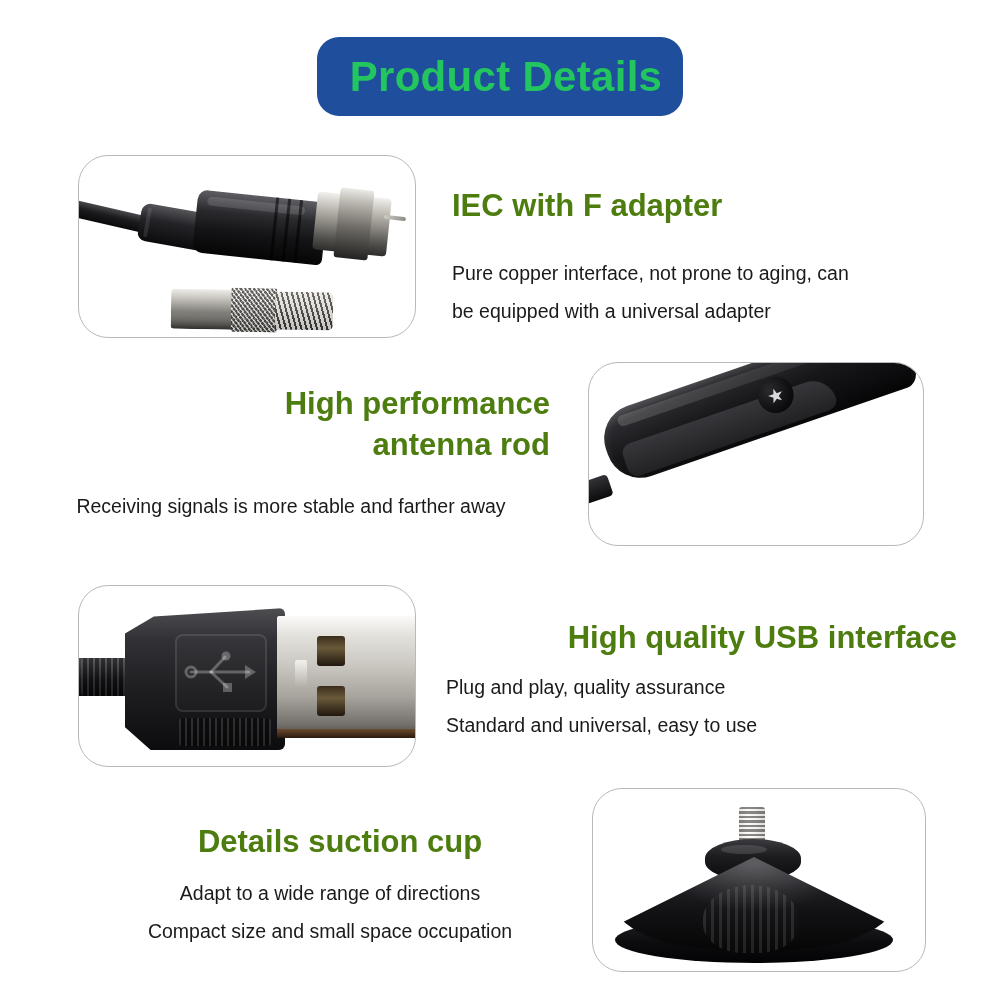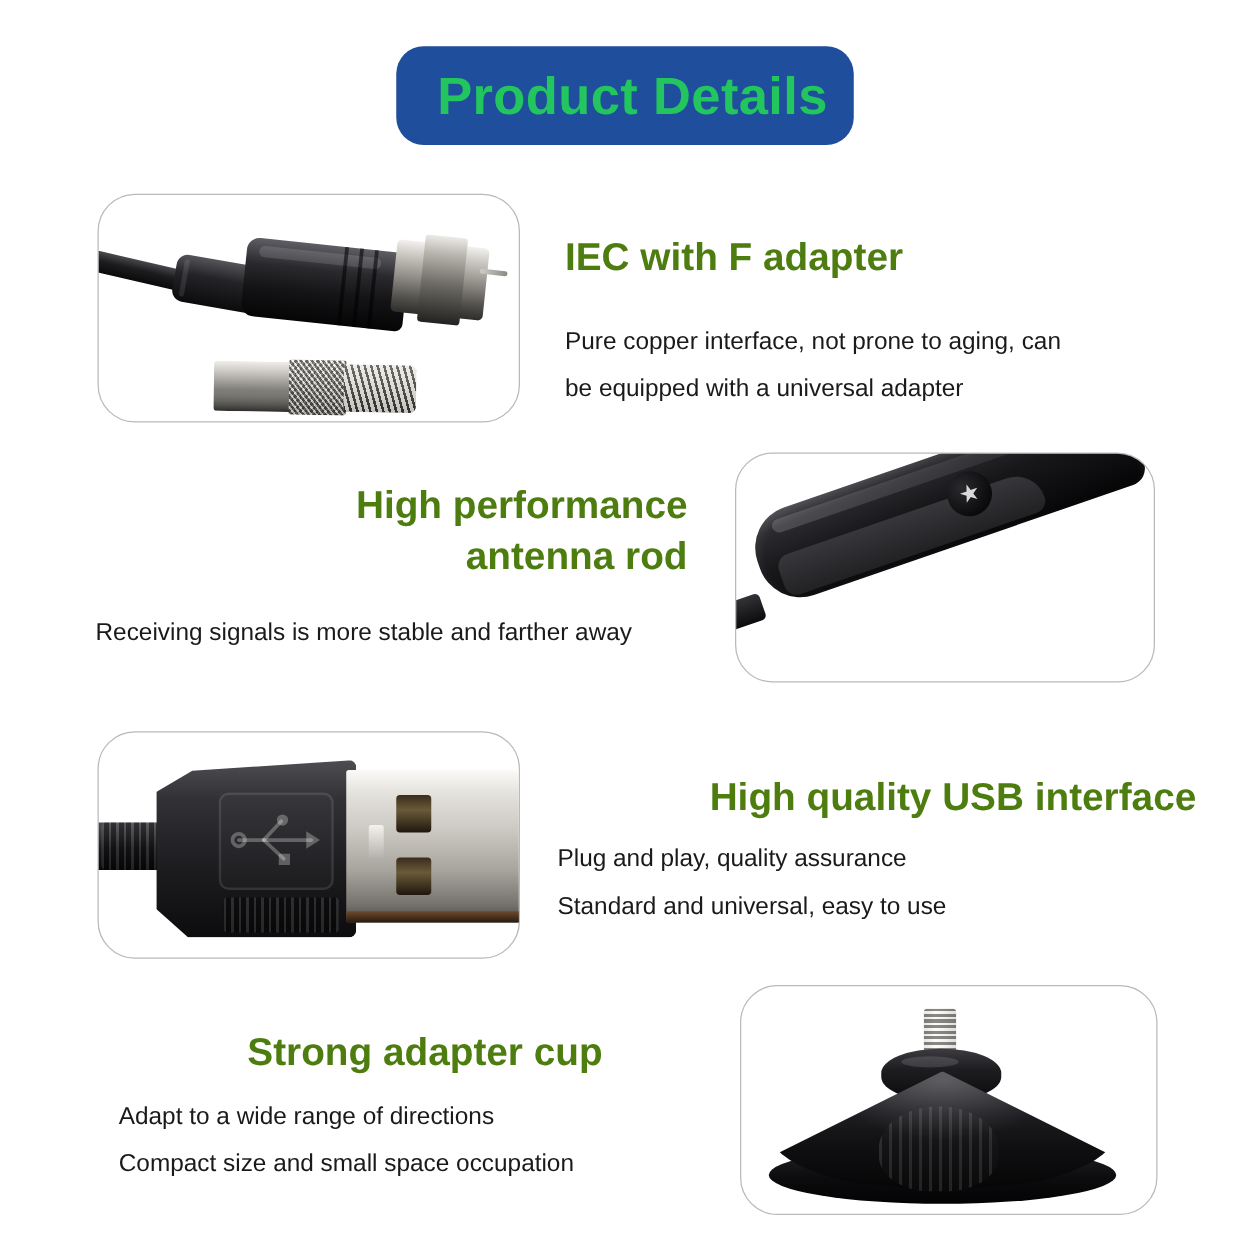--- a/index.html
+++ b/index.html
@@ -64,21 +64,21 @@
   #txt1-heading{ left:452px; top:186px; width:500px; text-align:left; }
   #txt1-desc   { left:452px; top:254px; width:492px; text-align:left; }
 
   #txt2-heading{ left:120px; top:384px; width:430px; text-align:right; }
   #txt2-desc   { left:36px;  top:487px; width:510px; text-align:center; }
 
   #txt3-heading{ left:437px; top:618px; width:520px; text-align:right; }
   #txt3-desc   { left:446px; top:668px; width:520px; text-align:left; }
 
   #txt4-heading{ left:120px; top:822px; width:440px; text-align:center; }
-  #txt4-desc   { left:95px;  top:874px; width:470px; text-align:left; }
+  #txt4-desc   { left:95px;  top:874px; width:470px; text-align:center; }
 
   
   .iec-cable{
     position:absolute; left:-4px; top:44px;
     width:132px; height:17px;
     background:linear-gradient(180deg,#4a4a4e 0%,#1c1c1f 45%,#0a0a0b 100%);
     transform:rotate(13deg);
     transform-origin:left center;
     border-radius:3px;
   }
@@ -363,21 +363,21 @@
     <div class="usb-tab"></div>
     <div class="usb-slot top"></div>
     <div class="usb-slot bot"></div>
   </div>
 </div>
 
 <div class="heading" id="txt3-heading">High quality USB interface</div>
 <div class="desc" id="txt3-desc">Plug and play, quality assurance
 Standard and universal, easy to use</div>
 
-<div class="heading" id="txt4-heading">Strong adapter cup</div>
+<div class="heading" id="txt4-heading">Details suction cup</div>
 <div class="desc" id="txt4-desc">Adapt to a wide range of directions
 Compact size and small space occupation</div>
 
 <div class="photo-frame" id="photo-cup">
   <div class="photo-stage">
     <div class="cup-screw"></div>
     <div class="cup-hub"></div>
     <div class="cup-rim"></div>
     <div class="cup-cone"></div>
     <div class="cup-gloss"></div>

